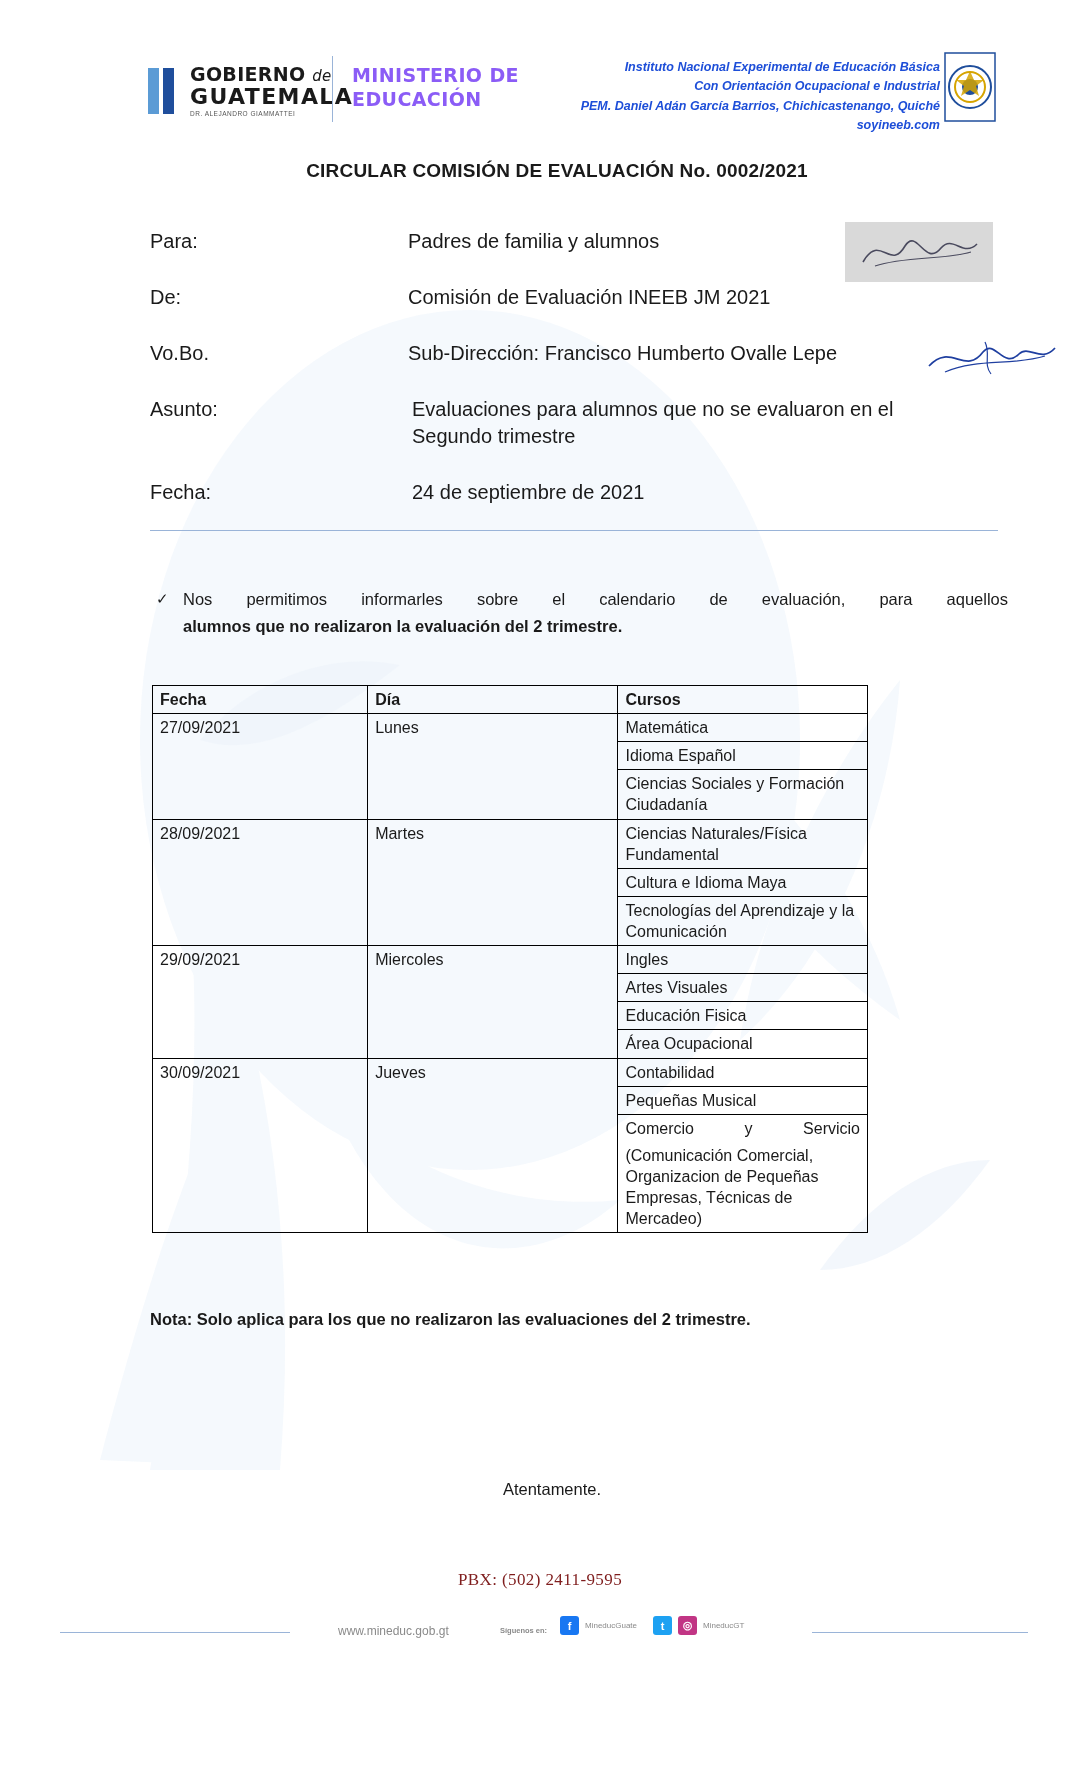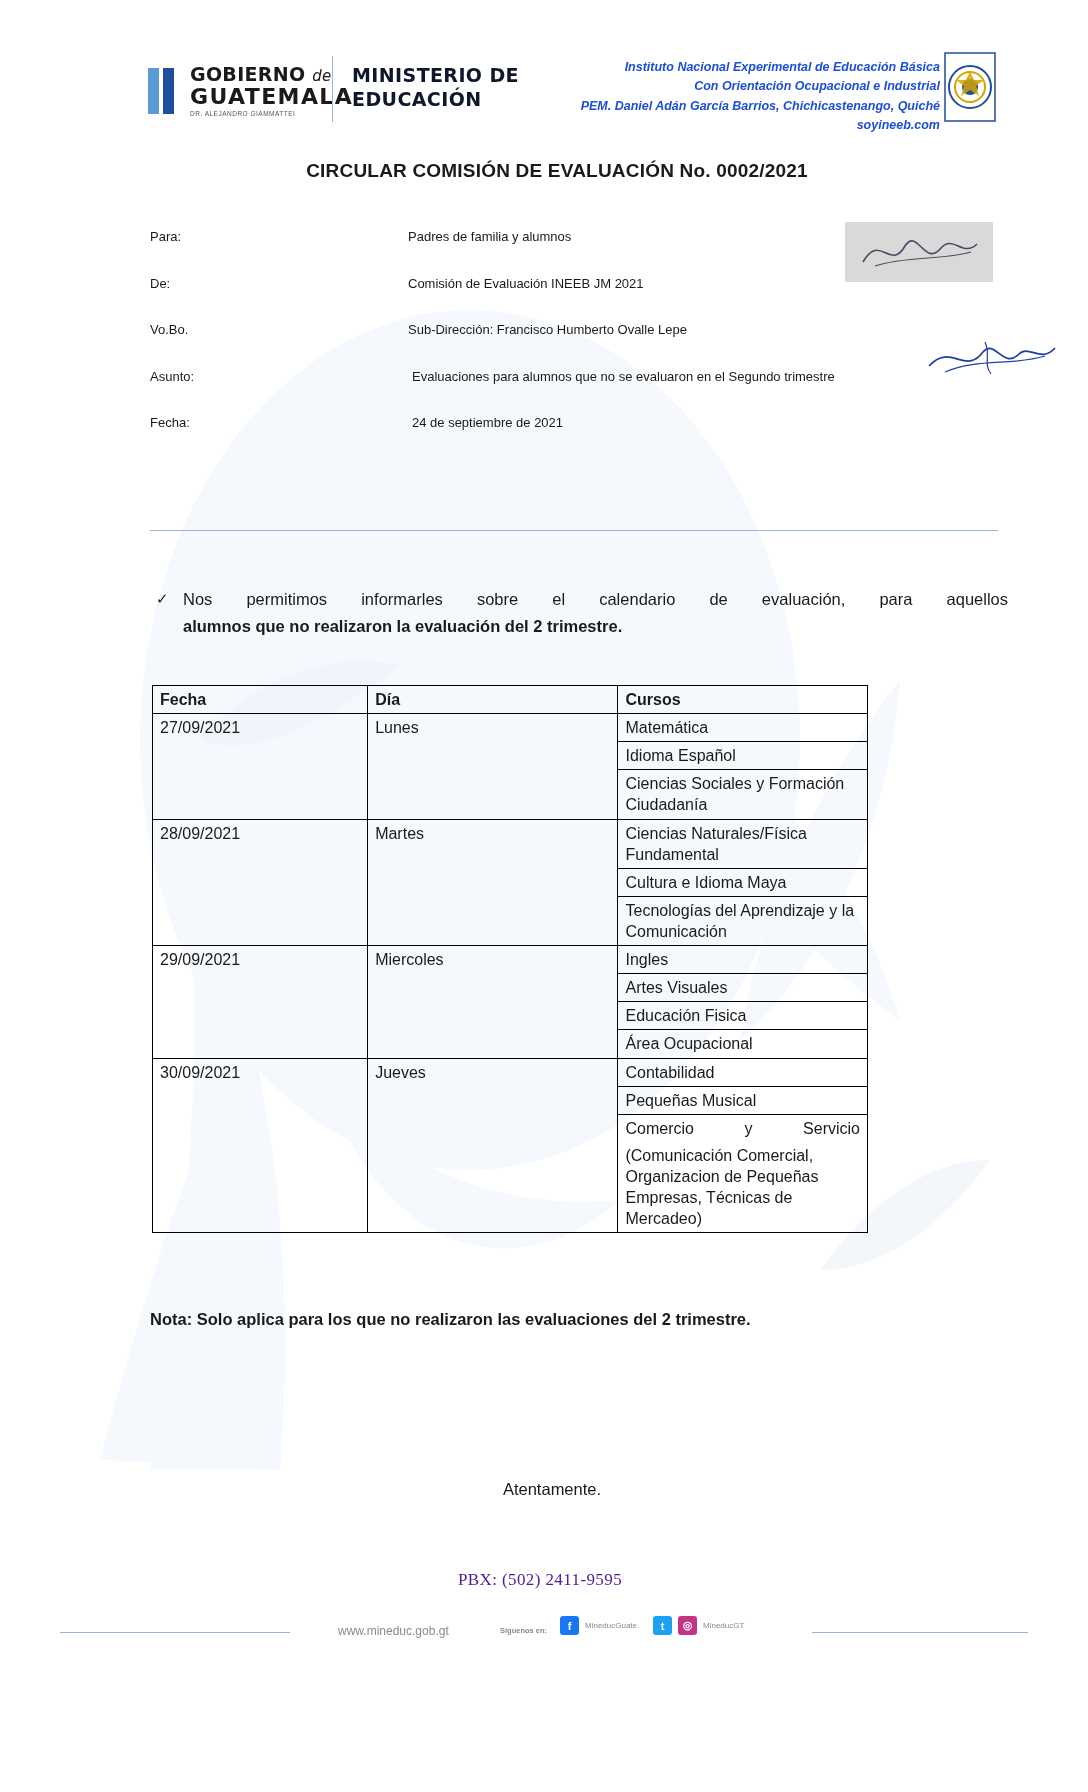--- a/index.html
+++ b/index.html
@@ -93,21 +93,21 @@
     background: #9ab4d8;
   }
   .mineduc {
     position: absolute;
     left: 352px; top: 64px;
     font-family: "DejaVu Sans", sans-serif;
     font-weight: bold;
     font-size: 19px;
     line-height: 1.25;
     letter-spacing: .4px;
-    color: #0f172a;
+    color: #8b5cf6;
   }
   .school-block {
     position: absolute;
     right: 148px; top: 58px;
     width: 430px;
     text-align: right;
     color: #1d4ed8;
     font-family: "Liberation Sans", sans-serif;
     font-size: 12.5px;
     font-style: italic;
@@ -129,21 +129,21 @@
     font-size: 19px;
     font-weight: bold;
     letter-spacing: .2px;
   }
 
   
   .fields {
     position: absolute;
     left: 150px; top: 228px;
     width: 790px;
-    font-size: 13px;
+    font-size: 20px;
   }
   .frow {
     display: flex;
     margin-bottom: 29px;
     line-height: 1.35;
   }
   .flabel { width: 258px; flex: 0 0 258px; }
   .fvalue { flex: 1; }
   .fvalue.indent { padding-left: 4px; }
 
@@ -233,21 +233,21 @@
 
   
   .footer { position: absolute; left: 0; top: 1550px; width: 1088px; }
   .pbx {
     position: absolute;
     left: 0; top: 20px;
     width: 1080px;
     text-align: center;
     font-family: "Liberation Serif", serif;
     font-size: 17px;
-    color: #4c1d95;
+    color: #7f1d1d;
     letter-spacing: .4px;
   }
   .f-line-l, .f-line-r {
     position: absolute;
     top: 82px;
     height: 1px;
     background: #9ab4d8;
   }
   .f-line-l { left: 60px; width: 230px; }
   .f-line-r { left: 812px; width: 216px; }

